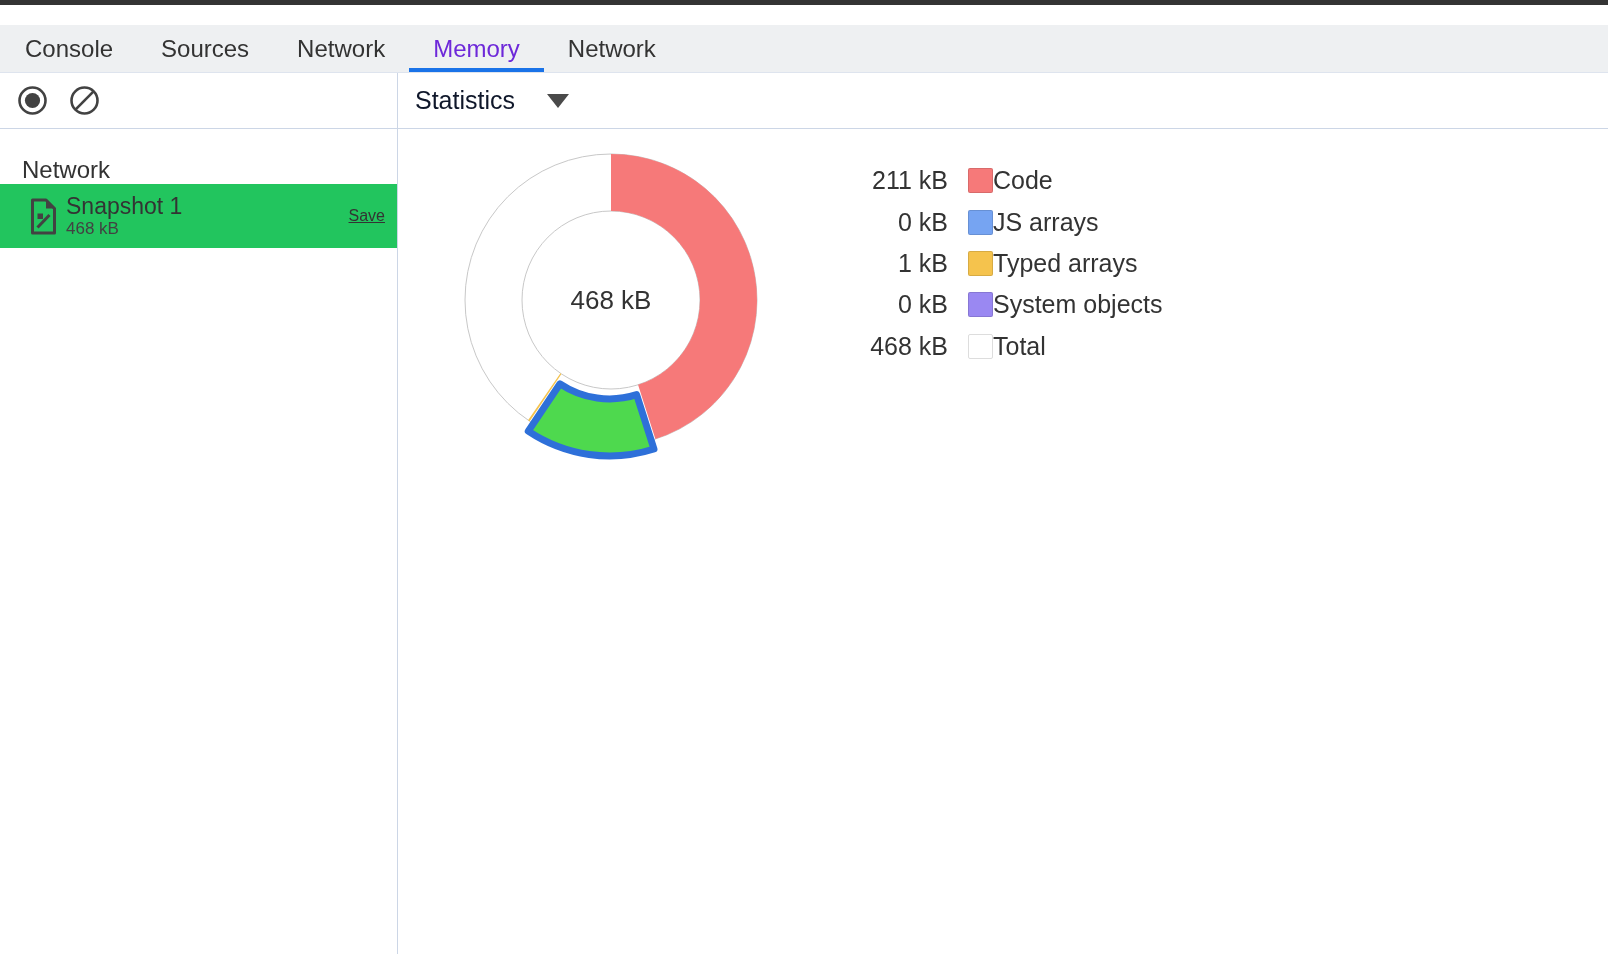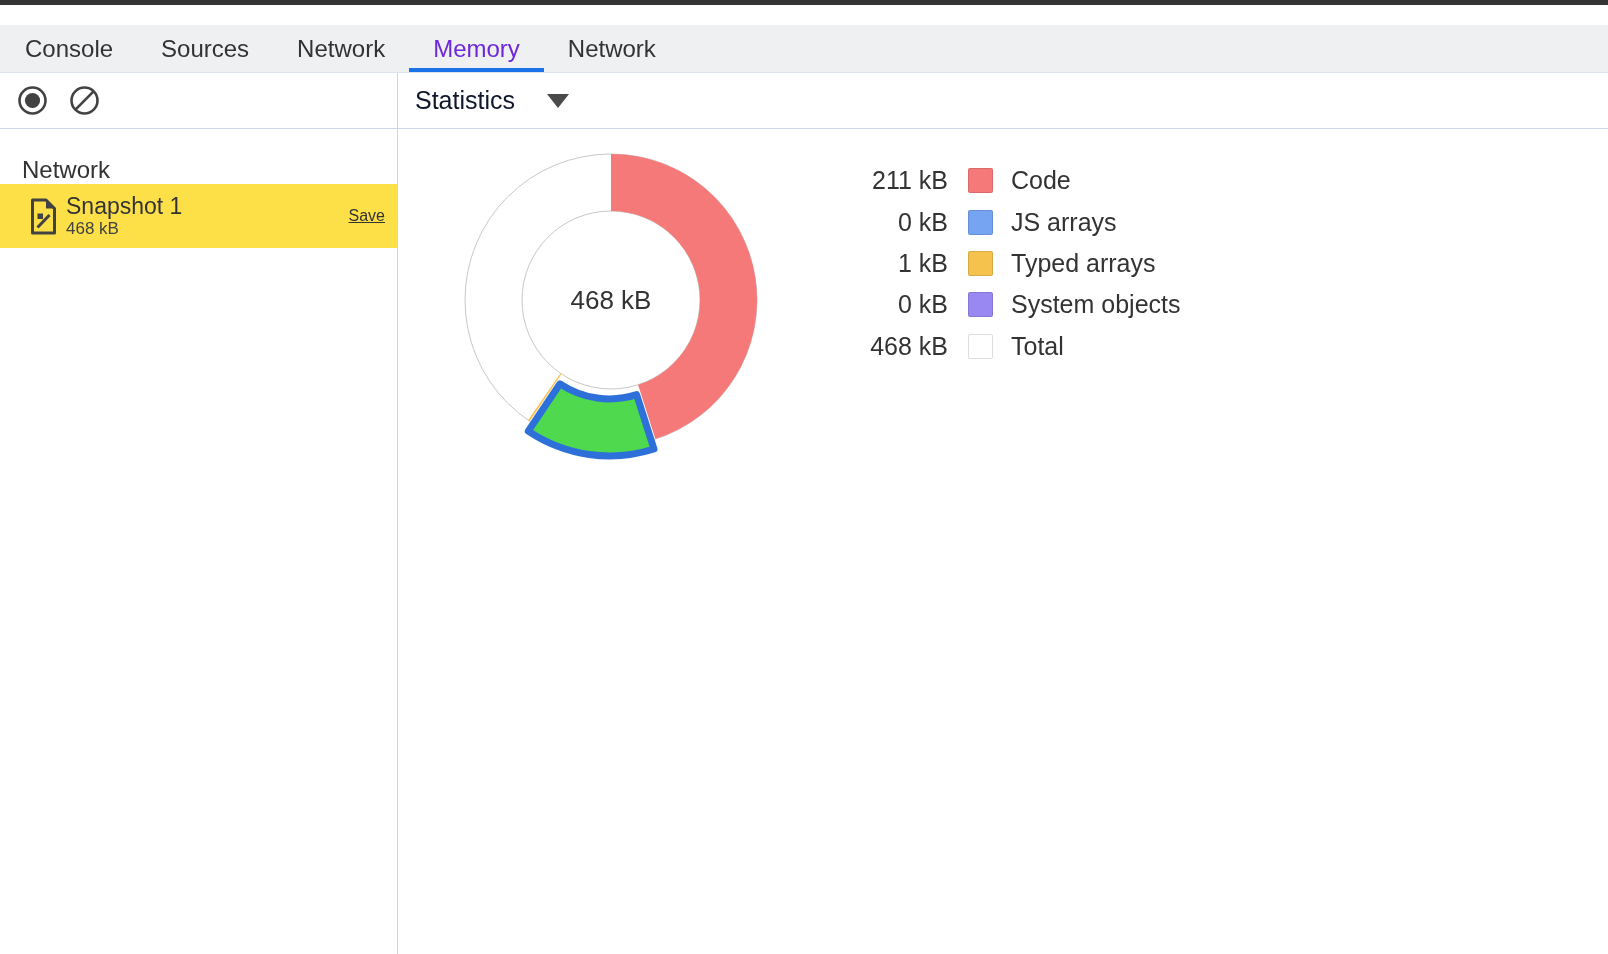--- a/index.html
+++ b/index.html
@@ -26,21 +26,21 @@
   .toolbar { height:56px; border-bottom:1px solid #ccd6e6; background:#fff;
              display:flex; align-items:center; flex:none; }
   .left-toolbar { padding-left:17px; gap:21px; }
   .icon-btn { width:31px; height:31px; background:none; border:none; padding:0; cursor:pointer;
               display:flex; align-items:center; justify-content:center; }
 
   .sidebar-content { flex:1; overflow:hidden; }
   .profiles-header { margin:26px 0 0 22px; font-size:24px; line-height:29px; color:#333; }
   .section-header  { margin:30px 0 3px 21px; font-size:24px; line-height:29px; color:#424242; }
 
-  .snapshot-row { height:64px; background:#fde047; display:flex; align-items:center;
+  .snapshot-row { height:64px; background:#22c55e; display:flex; align-items:center;
                   padding:0 12px 0 30px; cursor:pointer; }
   .snap-meta { margin-left:9px; display:flex; flex-direction:column; justify-content:center; }
   .snap-title { font-size:23px; line-height:25px; color:#333; }
   .snap-size  { font-size:17px; line-height:19px; color:#424242; }
   .save-link  { margin-left:auto; font-size:16px; color:#333; text-decoration:underline; cursor:pointer; }
 
   
   .main-pane { flex:1; display:flex; flex-direction:column; }
   .main-toolbar { padding-left:17px; }
   .view-select { display:flex; align-items:center; font-size:25px; color:#0f172a; cursor:pointer; }
@@ -52,21 +52,21 @@
   .donut-wrap { position:absolute; left:58px; top:16px; width:310px; height:310px; }
   .donut-wrap svg { position:absolute; left:0; top:0; overflow:visible; }
   .center-label { position:absolute; inset:0; display:flex; align-items:center; justify-content:center;
                   font-size:26px; color:#333; pointer-events:none; }
 
   .legend { position:absolute; left:440px; top:31px; }
   .legend-row { display:flex; align-items:center; height:41.4px; }
   .lg-value { width:110px; text-align:right; font-size:25px; color:#333; white-space:nowrap; }
   .lg-swatch { width:25px; height:25px; margin-left:20px; border-radius:2px;
                border:1px solid rgba(0,0,0,0.12); flex:none; }
-  .lg-label { margin-left:18px; font-size:25px; color:#333; white-space:nowrap; }
+  .lg-label { font-size:25px; color:#333; white-space:nowrap; }
   .legend-row.hl .lg-value, .legend-row.hl .lg-label { font-weight:bold; }
 </style>
 </head>
 <body>
 
 <div class="app">
   <div class="top-strip"></div>
 
   <div class="tabbar" id="tabbar">
       <div class="tab">Console</div>

